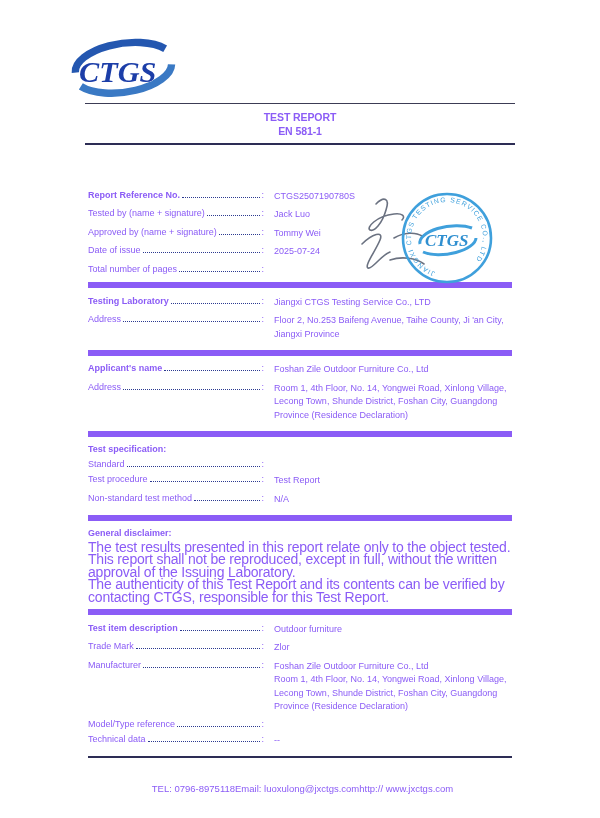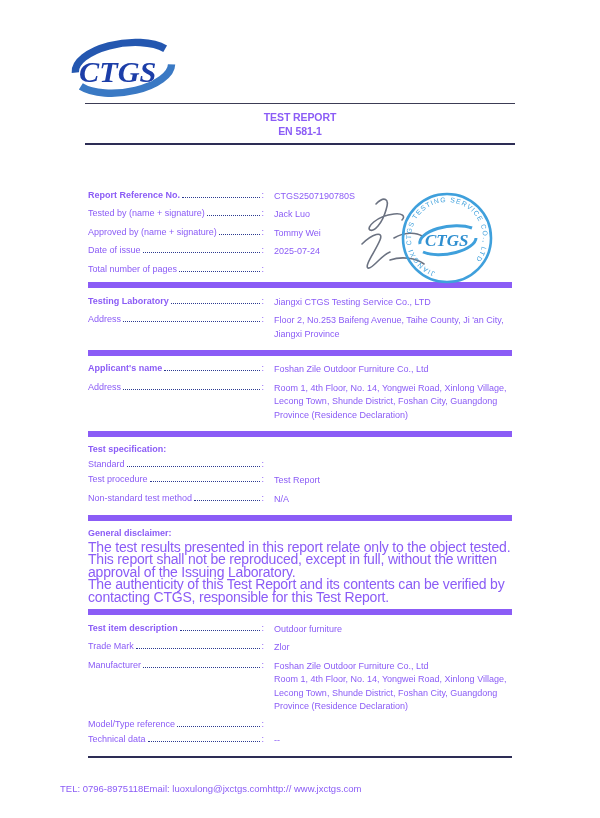--- a/index.html
+++ b/index.html
@@ -33,21 +33,21 @@
   .leader { flex:1; min-width:6px; border-bottom:1px dotted #2b3990; margin:0 1px 2px 2px; }
   .colon { flex-shrink:0; }
   .val { flex:1; padding-left:10px; line-height:13.5px; white-space:pre-line; }
   .sec-header { font-weight:bold; padding:2px 0 3px 0; }
   .disc-line { line-height:12.5px; font-size:14px; letter-spacing:-0.2px; }
   
   .stamp { position:absolute; left:350px; top:186px; width:150px; height:104px; }
   
   .footer {
     position:absolute; left:60px; right:55px; top:783px;
-    display:flex; justify-content:flex-start;
+    display:flex; justify-content:center;
     font-size:9.5px;
   }
 </style>
 </head>
 <body>
 
 <div class="page">
 
   <svg class="logo" viewBox="0 0 120 70">
     <path d="M 8 40 A 54 25 -8 0 1 106 14" fill="none" stroke="#2457b0" stroke-width="8"></path>

